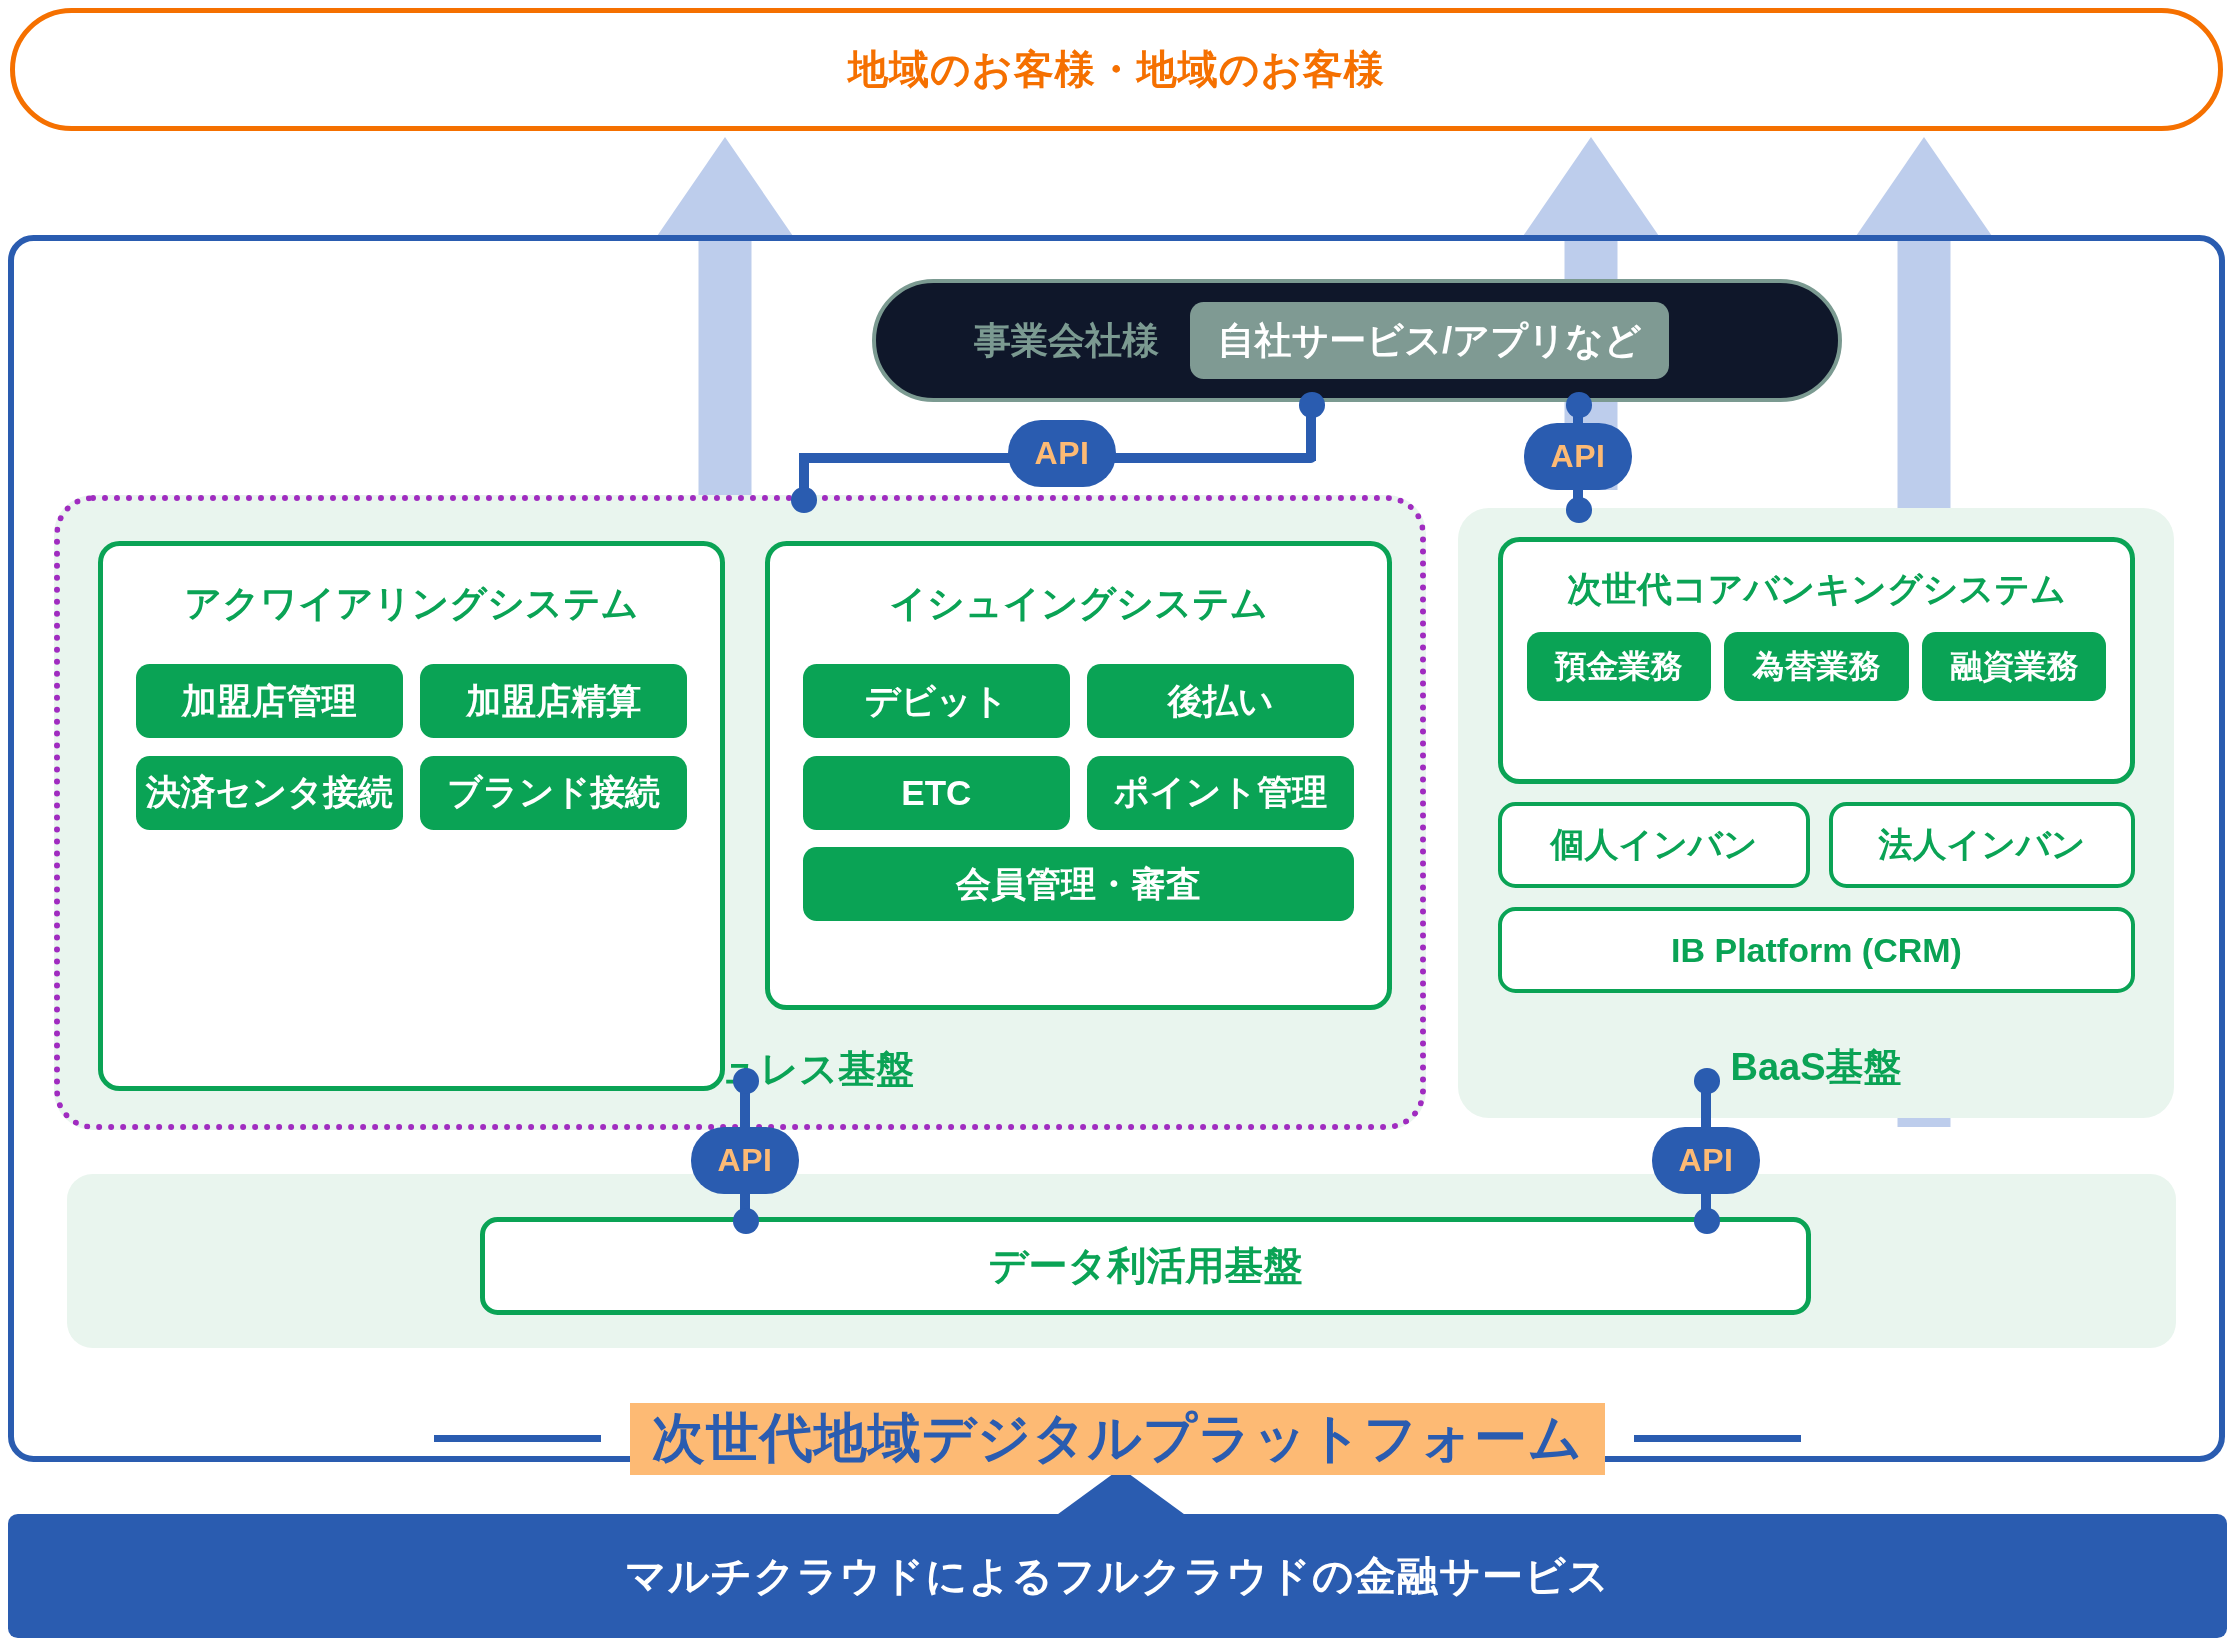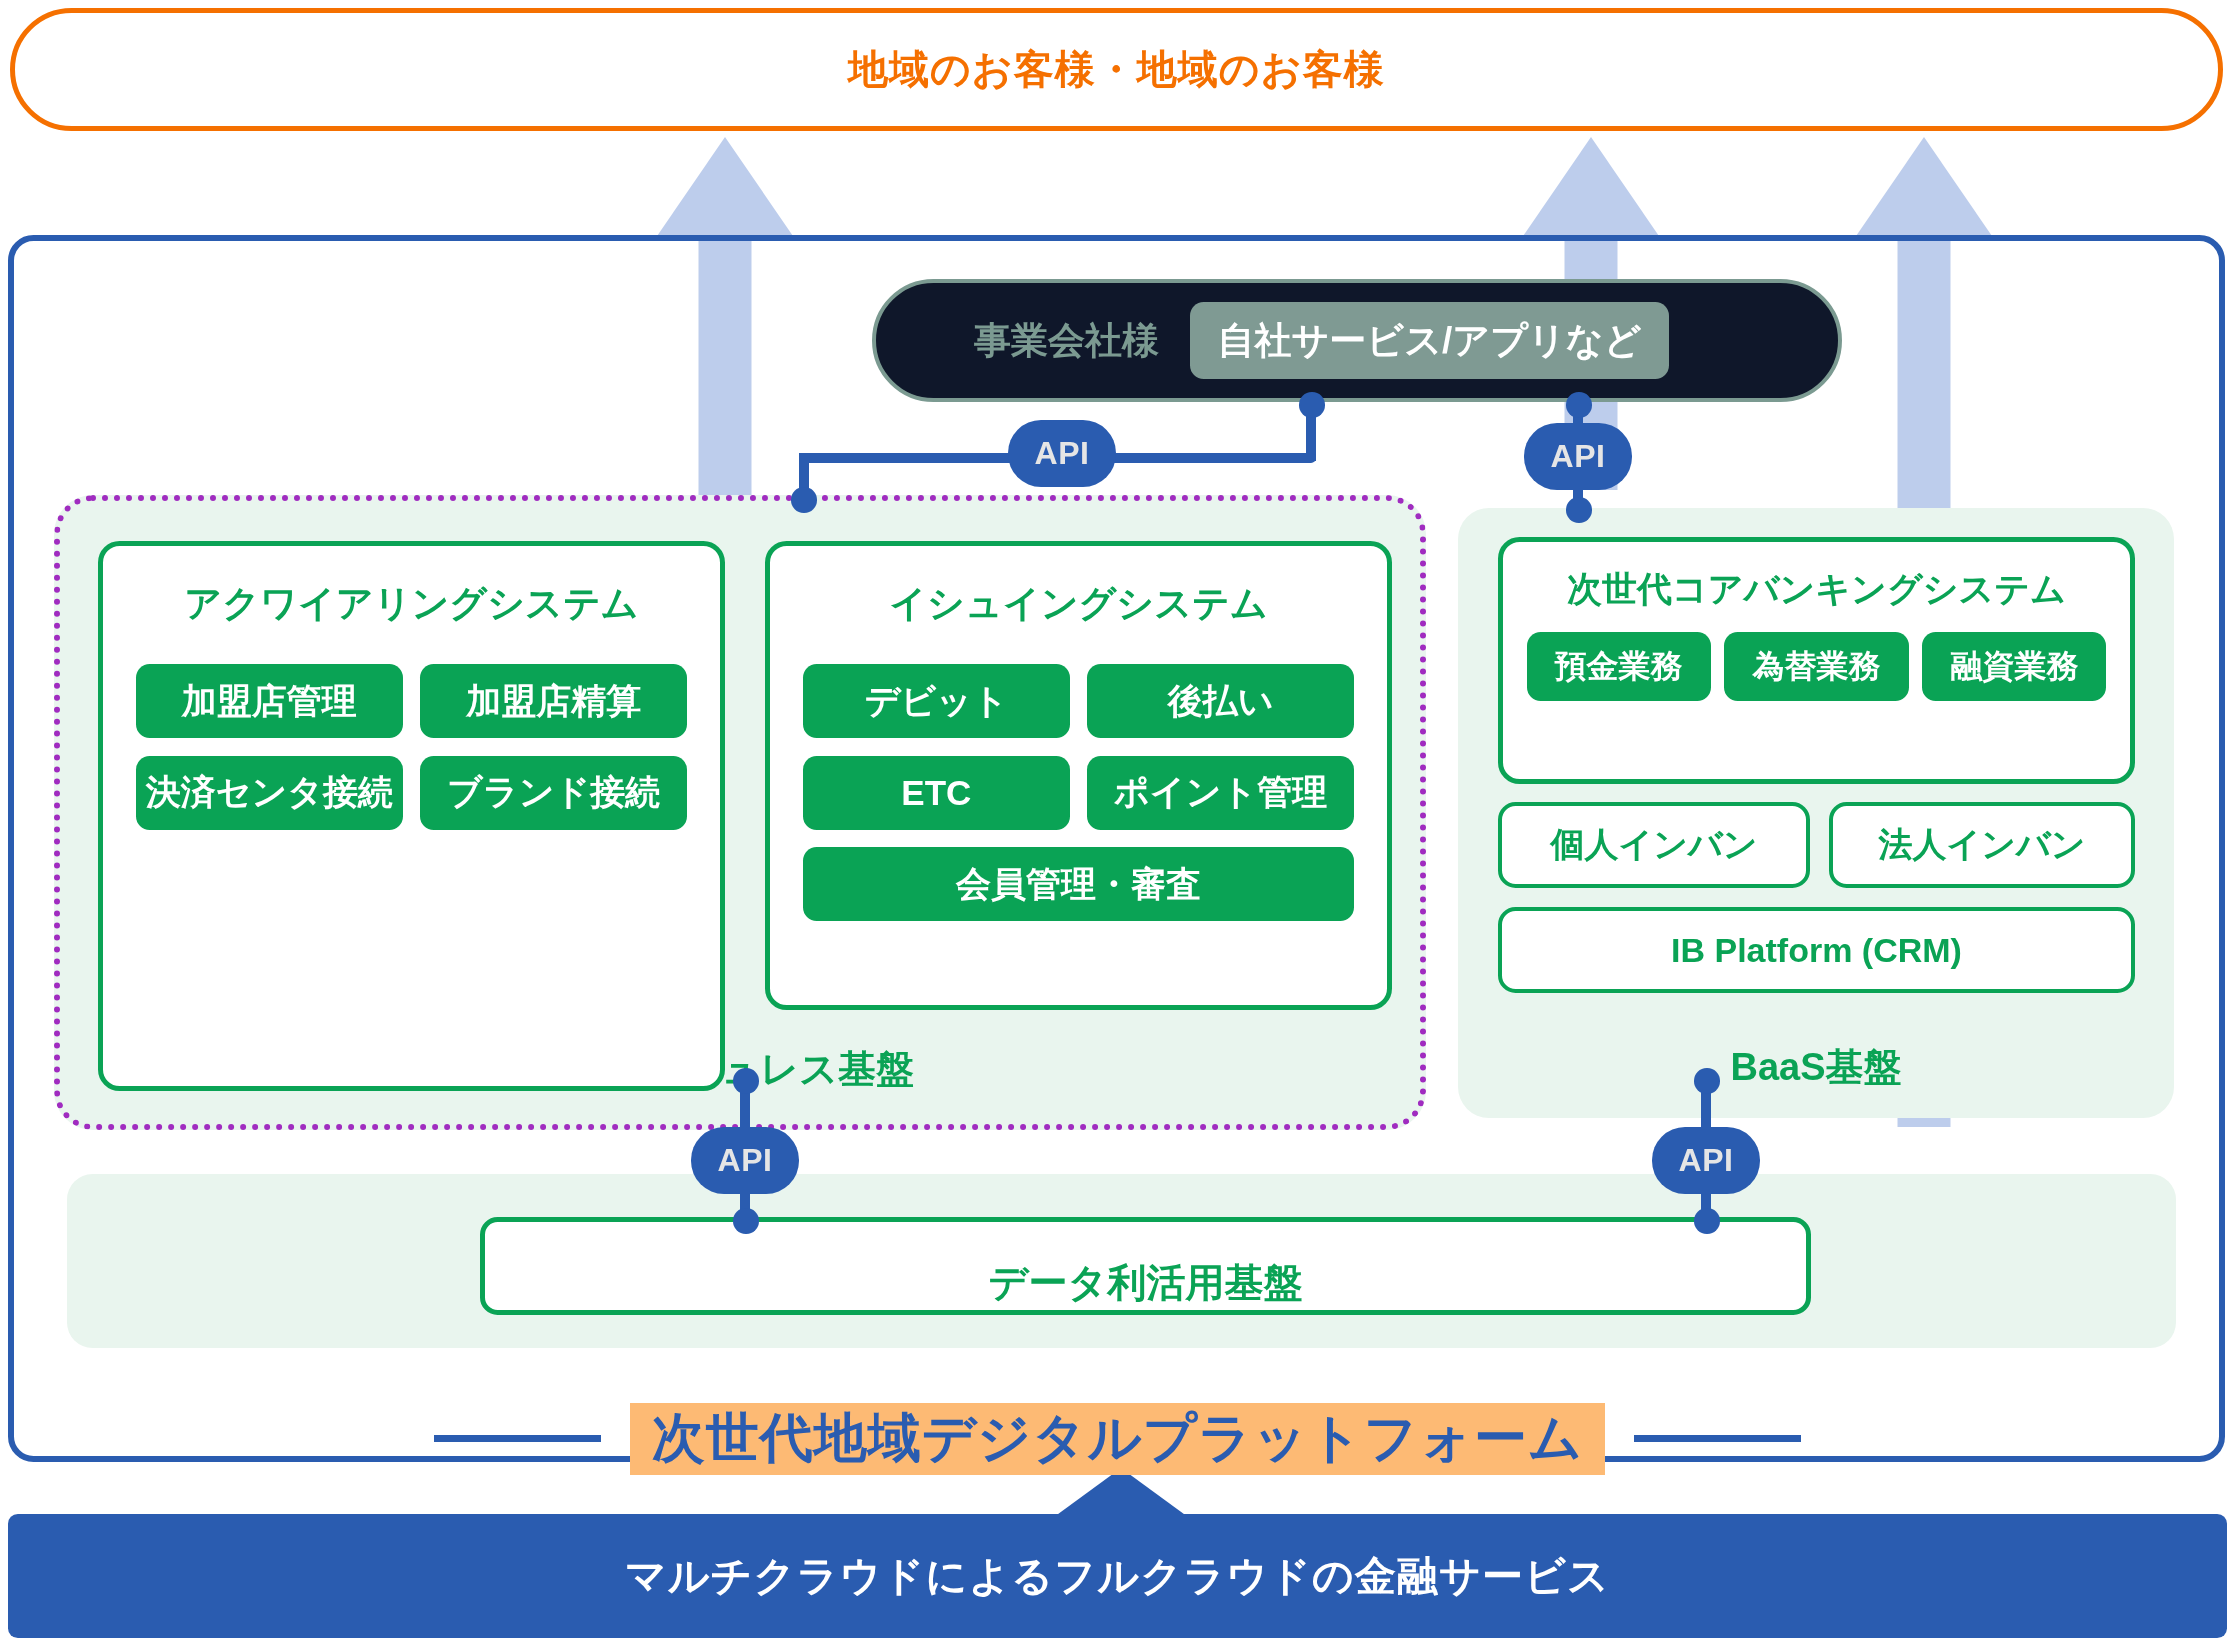--- a/index.html
+++ b/index.html
@@ -60,21 +60,21 @@
     margin-left:31px;background:#7f9a93;border-radius:13.7px;
     padding:13.7px 27.4px;color:#ffffff;font-size:37px;font-weight:bold;
     white-space:nowrap;
   }
 
   
   .conn{position:absolute;background:#2a5cb0;z-index:4;}
   .dot{position:absolute;width:25.5px;height:25.5px;border-radius:50%;
        background:#2a5cb0;z-index:5;}
   .api-badge{
-    position:absolute;background:#2a5cb0;color:#e5e5e5;
+    position:absolute;background:#2a5cb0;color:#fdba74;
     border-radius:33px;display:flex;align-items:center;justify-content:center;
     font-size:32px;font-weight:bold;z-index:6;letter-spacing:0.5px;
   }
 
   
   #cashless-region{
     position:absolute;left:54px;top:495px;width:1372px;height:635px;
     border:6.9px dotted #a02cc0;border-radius:39px;box-sizing:border-box;
     background:#e9f5ee;z-index:3;
   }
@@ -130,21 +130,21 @@
   #ib-platform{left:1498px;top:907px;width:637px;height:86px;}
 
   
   #data-region{
     position:absolute;left:67px;top:1174px;width:2109px;height:174px;
     border-radius:25.5px;background:#e9f5ee;z-index:3;
   }
   #data-card{
     position:absolute;left:480px;top:1217px;width:1331px;height:98px;
     border:5.9px solid #0aa355;border-radius:17.6px;background:#ffffff;
-    box-sizing:border-box;display:flex;align-items:flex-end;justify-content:center;
+    box-sizing:border-box;display:flex;align-items:center;justify-content:center;
     z-index:4;
   }
   #data-card .txt{color:#0aa355;font-size:39px;font-weight:bold;}
 
   
   #platform-title-wrap{
     position:absolute;left:0;right:0;top:1404px;height:69px;
     display:flex;align-items:center;justify-content:center;gap:29px;z-index:7;
   }
   #platform-title-wrap .rule{width:167px;height:6.9px;background:#2a5cb0;}

